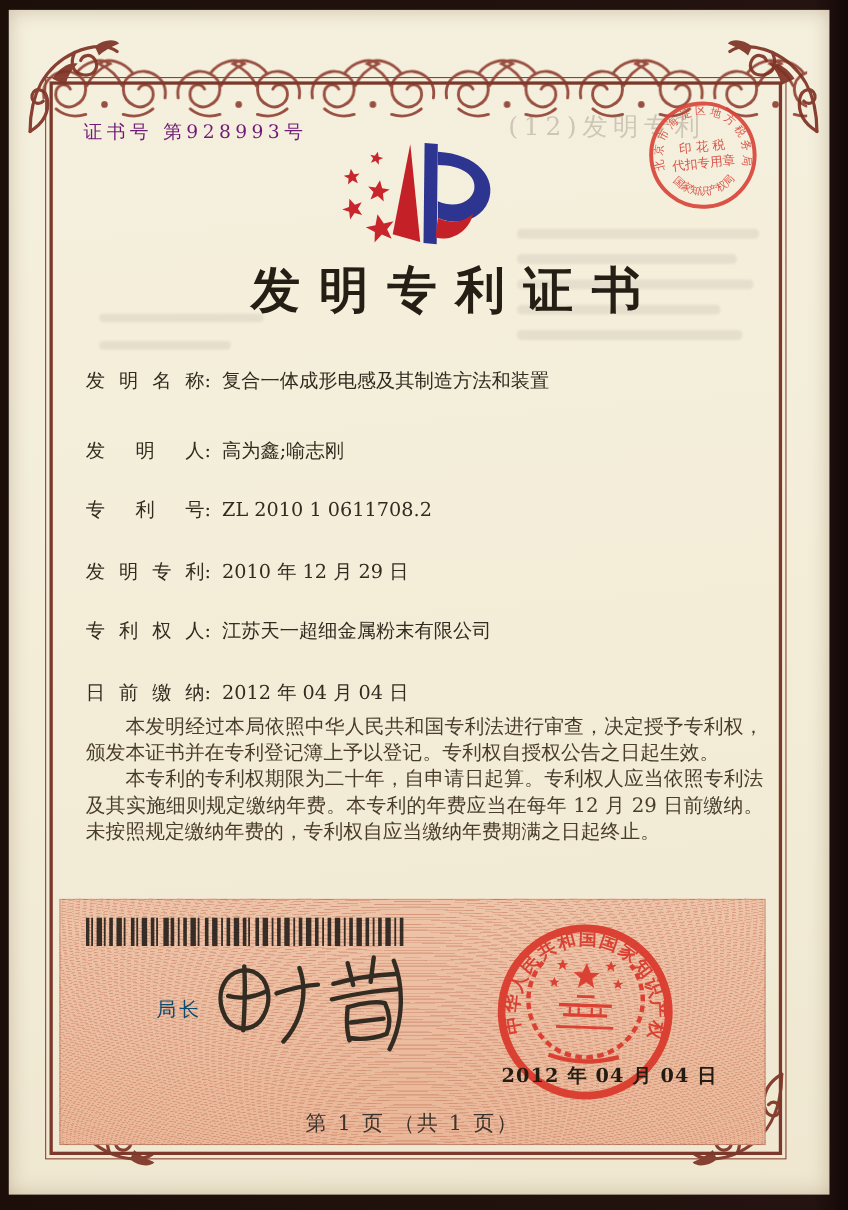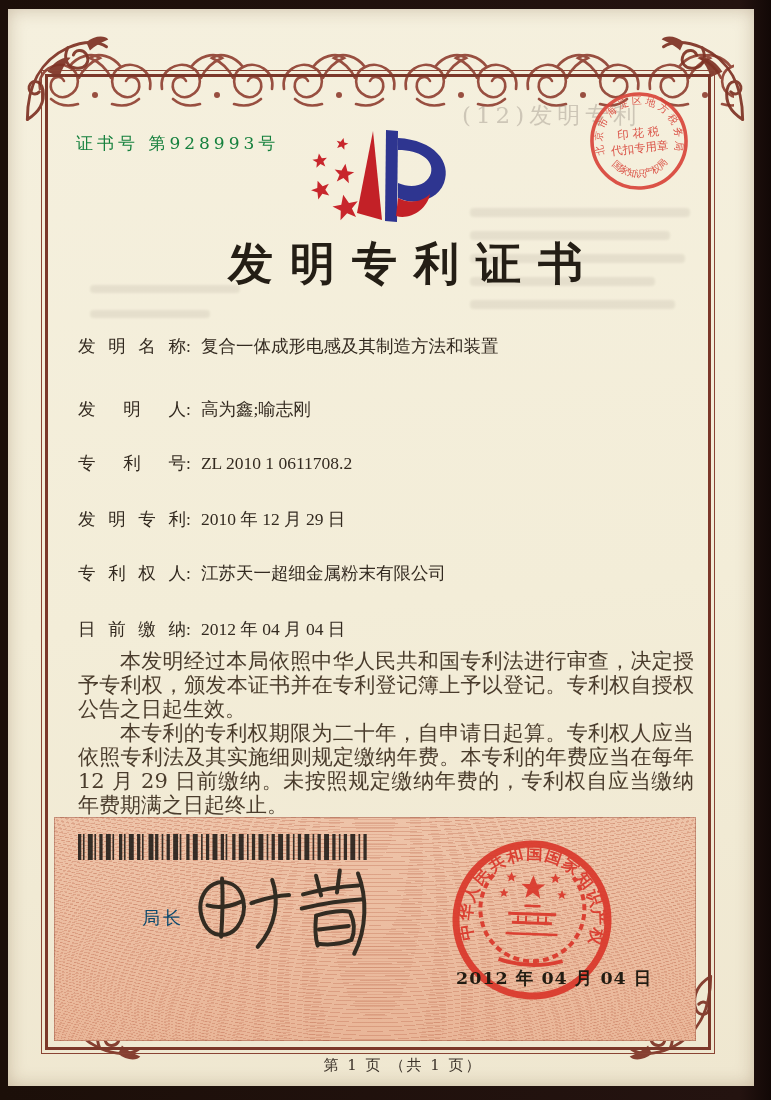--- a/index.html
+++ b/index.html
@@ -24,47 +24,47 @@
   .flourish.bl{left:44px;top:962px;transform:scaleY(-1);}
   .flourish.br{left:618px;top:962px;transform:scale(-1,-1);}
   .pink-band{
     position:absolute;left:54px;top:817px;width:642px;height:224px;
     background:
       repeating-radial-gradient(120% 90% at 50% 135%, rgba(196,116,88,.40) 0 1px, rgba(0,0,0,0) 1px 5px),
       repeating-radial-gradient(140% 100% at 50% -45%, rgba(196,116,88,.26) 0 1px, rgba(0,0,0,0) 1px 6px),
       linear-gradient(#eec4a9,#e9b698);
     box-shadow:inset 0 0 0 1px rgba(125,50,35,.35);
   }
-  .cert-no{position:absolute;left:76px;top:132px;font-size:17px;letter-spacing:4px;color:#15803d;}
+  .cert-no{position:absolute;left:76px;top:108px;font-size:17px;letter-spacing:4px;color:#701a75;}
   .logo{position:absolute;left:294px;top:128px;width:172px;height:114px;}
   .ghost-text{
     position:absolute;left:462px;top:100px;font-size:23px;letter-spacing:5px;
     color:#8f847a;opacity:.38;filter:blur(.6px);z-index:1;
   }
   .smudge{position:absolute;background:#6b5f52;opacity:.10;border-radius:4px;filter:blur(1px);}
   .stamp{position:absolute;left:586px;top:88px;width:106px;height:106px;transform:rotate(-6deg);z-index:2;}
   .title{
     position:absolute;left:45px;top:234px;width:660px;text-align:center;
     font-size:45px;font-weight:700;letter-spacing:17px;color:#241e15;padding-left:39px;
   }
-  .field{position:absolute;left:78px;font-size:17.5px;color:#332a20;white-space:nowrap;font-family:Liberation Serif, serif;}
+  .field{position:absolute;left:78px;font-size:17.5px;color:#332a20;white-space:nowrap;}
   .f0{top:334px}.f1{top:397px}.f2{top:451px}.f3{top:507px}.f4{top:561px}.f5{top:617px}
   .flabel{display:inline-block;width:108px;text-align:justify;text-align-last:justify;}
   .fcolon{margin-right:10px;}
-  .paras{position:absolute;left:78px;top:649px;width:616px;font-size:21px;line-height:24px;
+  .paras{position:absolute;left:78px;top:649px;width:616px;font-size:18px;line-height:24px;
     text-align:justify;color:#4a3c2c;}
   .paras p{margin:0;text-indent:2em;}
   .barcode{position:absolute;left:78px;top:834px;width:292px;height:26px;opacity:.88;}
   .director-label{position:absolute;left:142px;top:906px;font-size:18px;letter-spacing:3px;color:#0c4a6e;}
   .signature{position:absolute;left:182px;top:860px;width:200px;height:108px;transform:rotate(-3deg);}
   .seal{position:absolute;left:448px;top:836px;width:168px;height:168px;z-index:3;transform:rotate(2deg);}
   .seal-date{position:absolute;left:456px;top:966px;font-size:17.5px;font-weight:600;
     letter-spacing:1px;color:#221c12;z-index:4;}
-  .footer{position:absolute;left:45px;top:1056px;width:660px;text-align:center;
-    font-size:15px;letter-spacing:2px;color:#3c332a;padding-left:28px;}
+  .footer{position:absolute;left:45px;top:1008px;width:660px;text-align:center;
+    font-size:19px;letter-spacing:2px;color:#3c332a;}
   svg text{font-family:"DejaVu Serif","Liberation Serif",serif;}
   .sr{position:absolute;width:1px;height:1px;overflow:hidden;clip:rect(0 0 0 0);}
 </style>
 </head>
 <body>
 
 <div class="page">
 
   <svg class="orn-band" width="700" height="62" aria-hidden="true">
     <defs>

